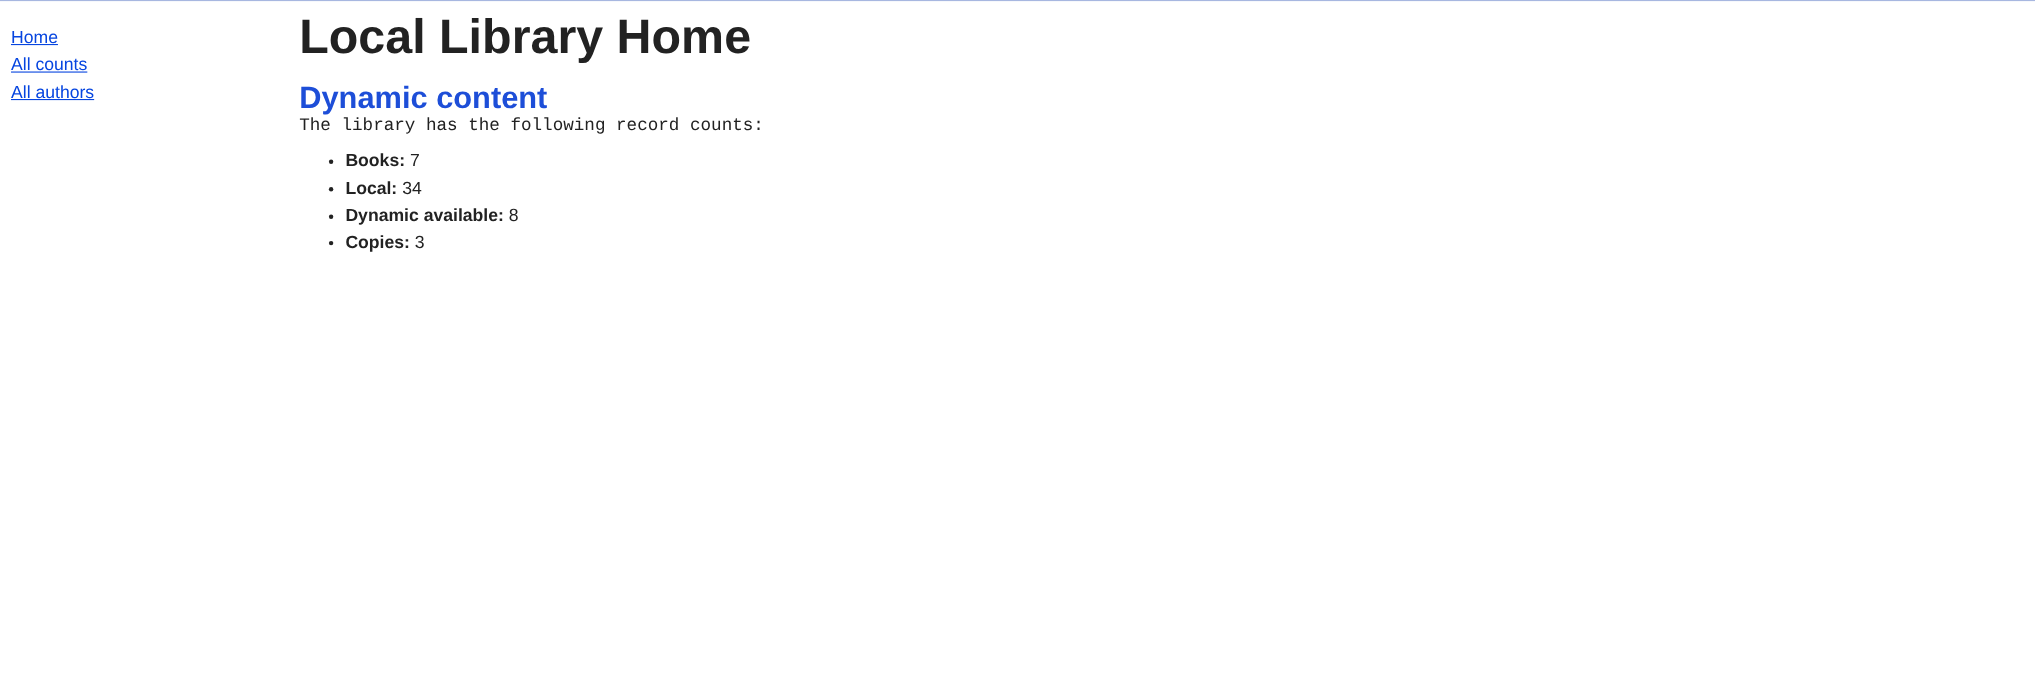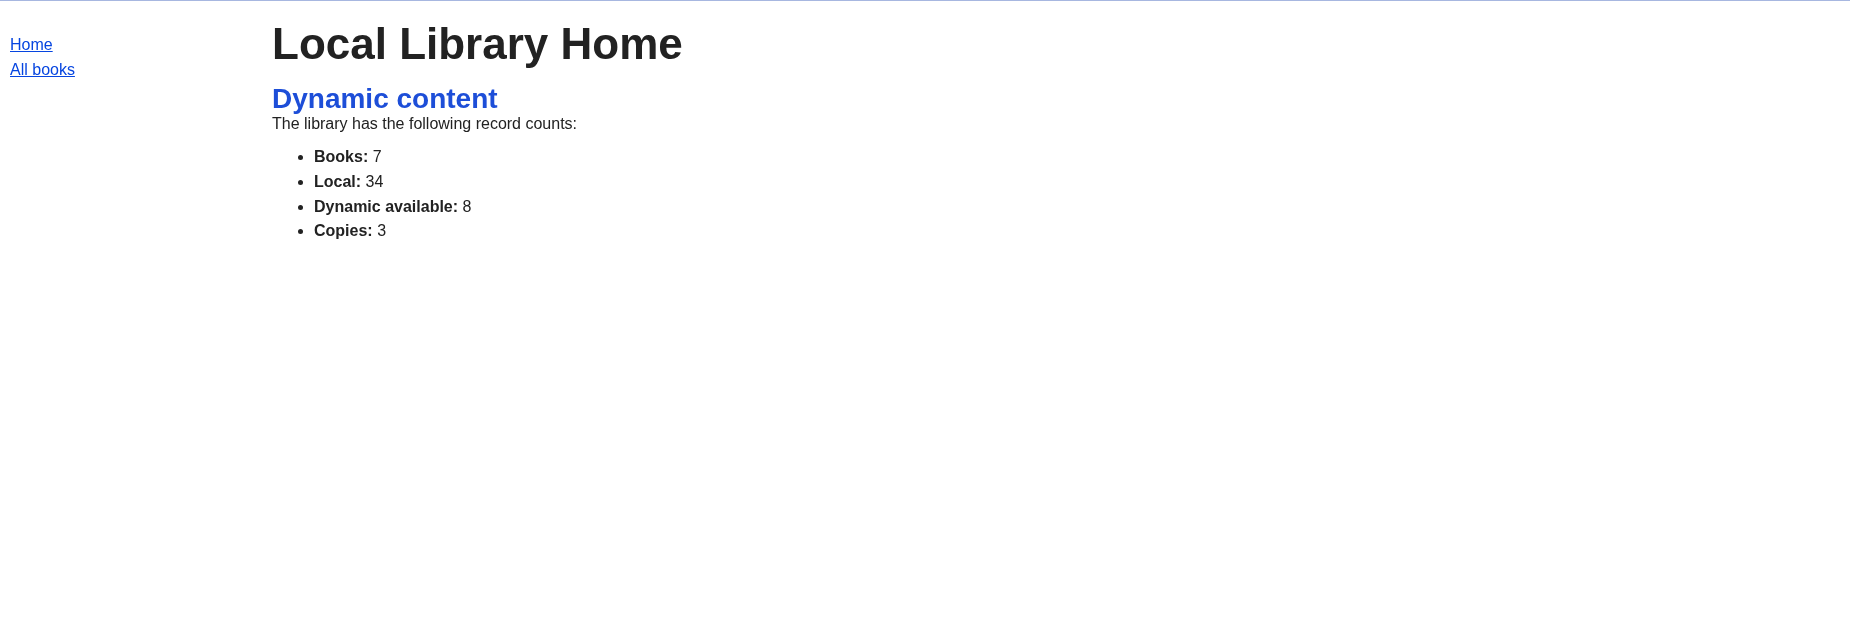--- a/index.html
+++ b/index.html
@@ -9,21 +9,21 @@
     }
     body {
       font-family: "Segoe UI", "Helvetica Neue", Arial, sans-serif;
       color: #222;
       background: #fff;
       width: 1850px;
       border-top: 1px solid #a7b7e0;
     }
     .container {
       display: flex;
-      padding: 16px 10px;
+      padding: 6px 10px;
     }
     .sidebar {
       width: 262px;
       padding-top: 18px;
       flex-shrink: 0;
     }
     .sidebar a {
       display: block;
       color: #0645e0;
       text-decoration: underline;
@@ -51,20 +51,21 @@
     }
     h2 {
       font-size: 28px;
       font-weight: 700;
       color: #1d4ed8;
     }
     .intro {
       font-size: 16px;
       color: #222;
       margin-bottom: 14px;
+      font-family: Liberation Mono, monospace;
     }
     ul.records {
       list-style: disc;
       padding-left: 42px;
     }
     ul.records li {
       font-size: 16px;
       color: #222;
       margin-bottom: 4px;
       line-height: 1.3;
@@ -72,21 +73,22 @@
     ul.records li .label {
       font-weight: 700;
     }
   </style>
 </head>
 <body>
 
 <div class="container">
   <nav class="sidebar">
     <a href="#">Home</a>
-    <a href="#">All books</a>
+    <a href="#">All counts</a>
+    <a href="#">All authors</a>
   </nav>
 
   <main class="main">
     <h1>Local Library Home</h1>
 
 
     <h2>Dynamic content</h2>
 
     <p class="intro">The library has the following record counts:</p>
 

